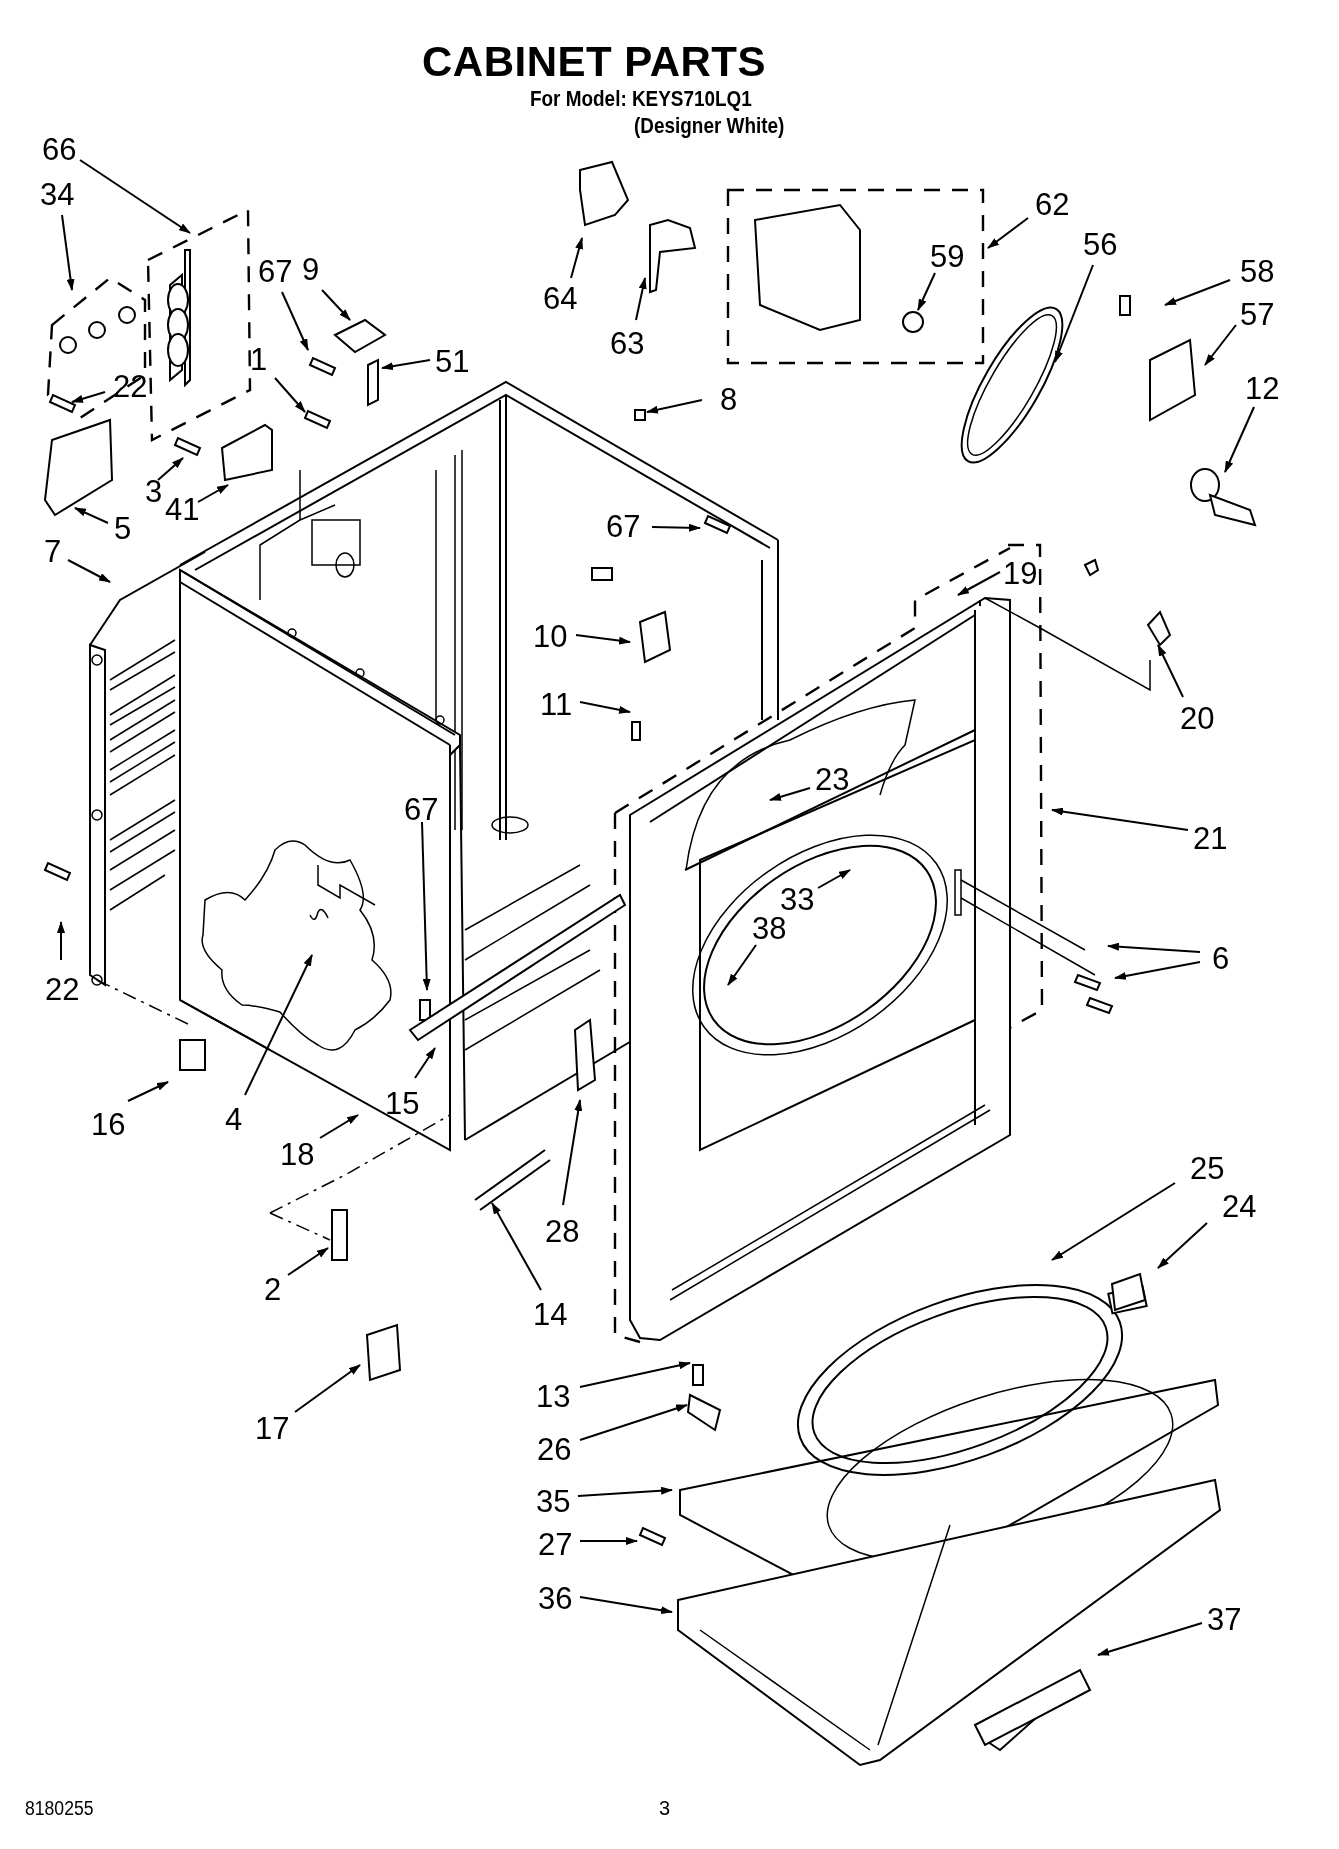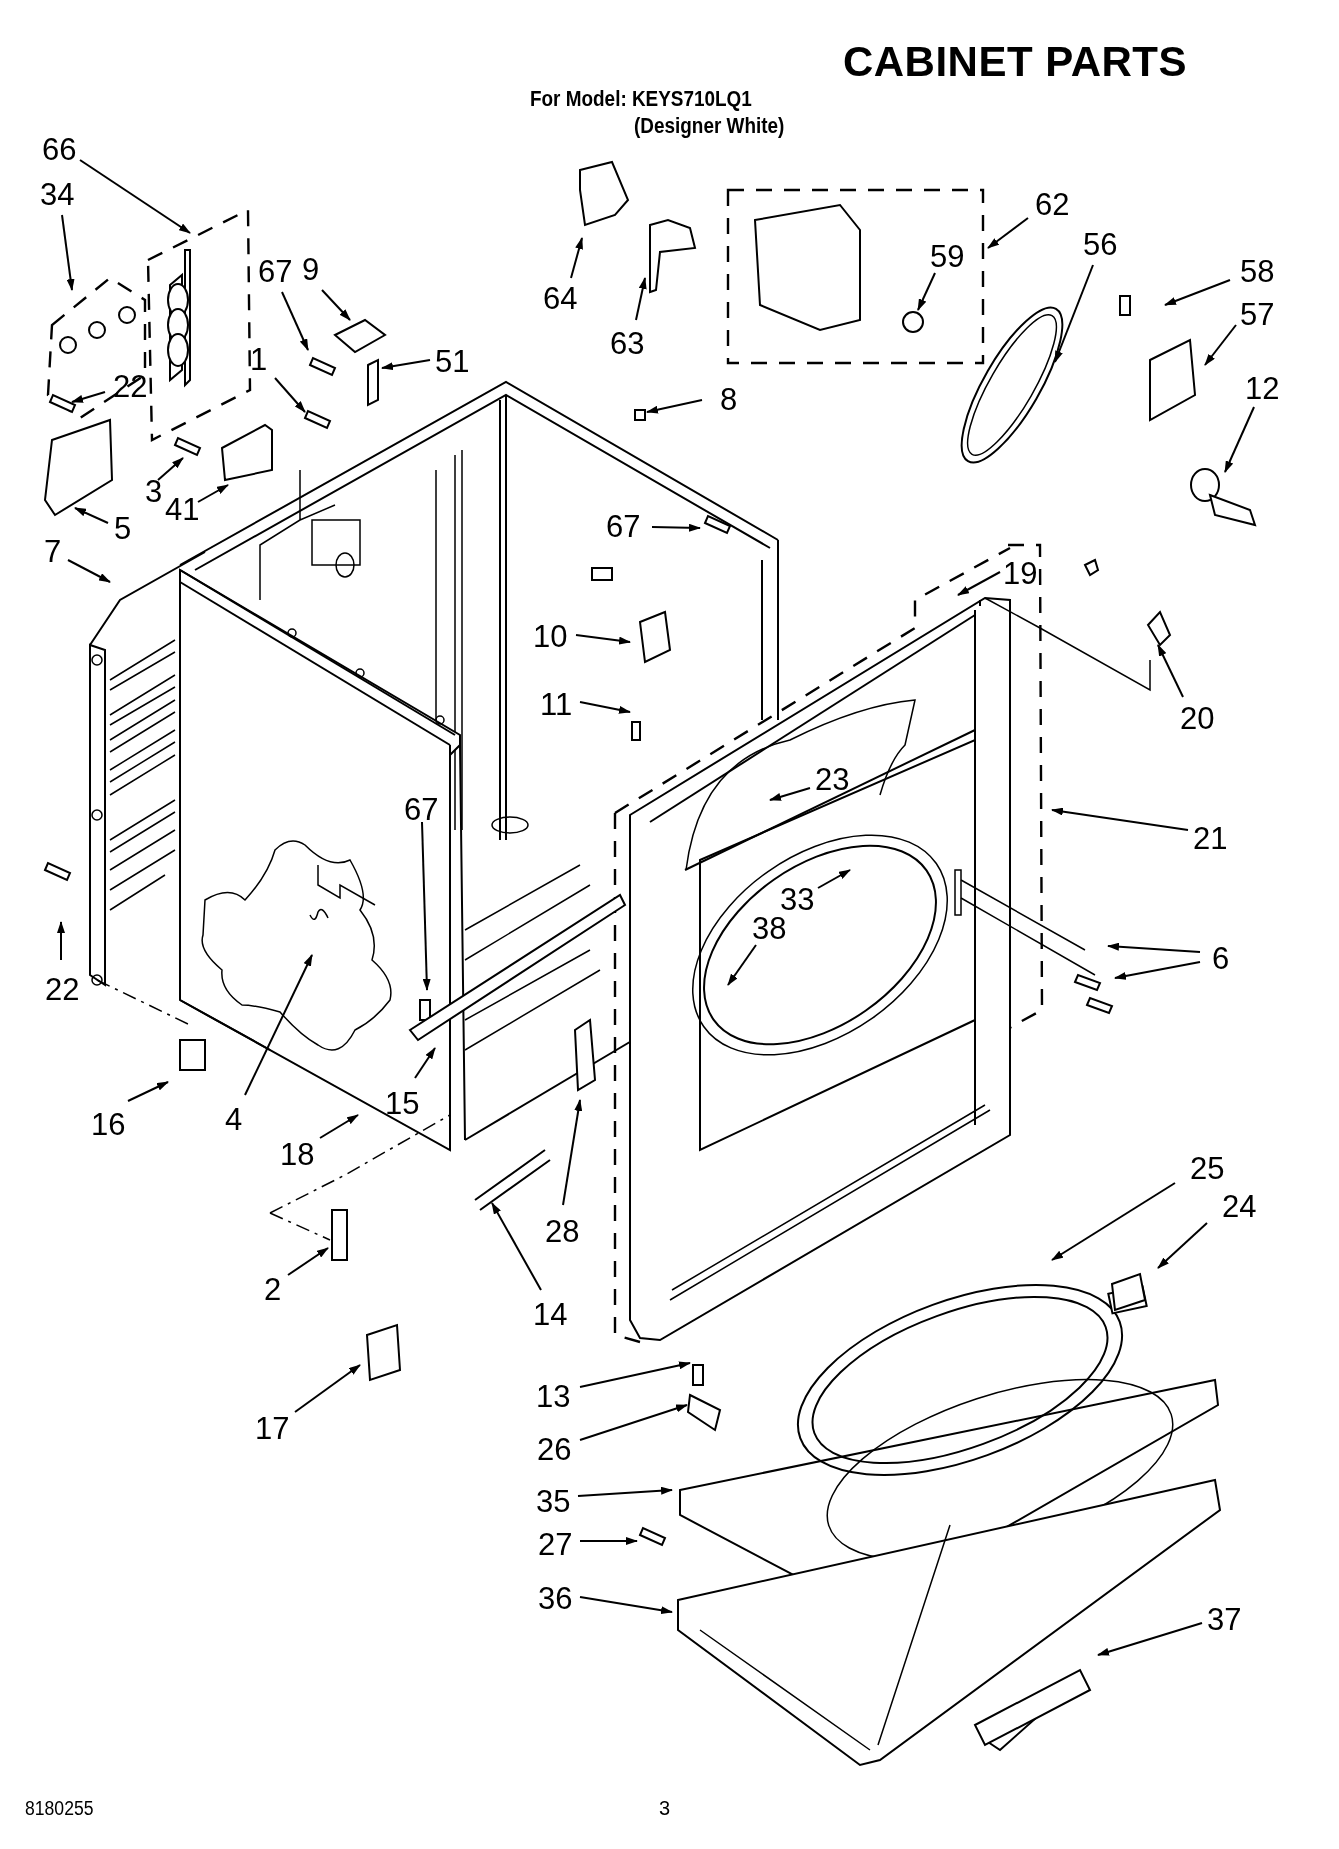--- a/index.html
+++ b/index.html
@@ -1,18 +1,18 @@
 <!DOCTYPE html>
 <html><head>
 <meta charset="utf-8">
 <style>
   html, body { margin: 0; padding: 0; background: #ffffff; }
   body { width: 1339px; height: 1849px; position: relative; overflow: hidden;
          font-family: "Liberation Sans", "DejaVu Sans", sans-serif; color: #000; }
-  .title { position: absolute; left: 0; width: 1186px; top: 38px; text-align: right;
+  .title { position: absolute; left: 0; width: 1186px; top: 38px; text-align: center;
            font-weight: bold; font-size: 42px; letter-spacing: 0.5px; transform: translateX(1px); }
   .subtitle { position: absolute; left: 530px; top: 86px; font-weight: bold; font-size: 22px; transform: scaleX(0.86); transform-origin: left top; }
   .subtitle2 { position: absolute; left: 634px; top: 113px; font-weight: bold; font-size: 22px; transform: scaleX(0.86); transform-origin: left top; }
   .footer-left { position: absolute; left: 25px; top: 1797px; font-size: 20px; transform: scaleX(0.88); transform-origin: left top; }
   .footer-page { position: absolute; left: 659px; top: 1797px; font-size: 20px; }
   svg#diagram { position: absolute; left: 0; top: 0; }
   .callout { font-family: "Liberation Sans", "DejaVu Sans", sans-serif; font-size: 31px; fill: #000; }
   .ln { stroke: #000; stroke-width: 2; fill: none; }
   .thin { stroke: #000; stroke-width: 1.5; fill: none; }
   .dash { stroke: #000; stroke-width: 2.4; fill: none; stroke-dasharray: 16 12; }

